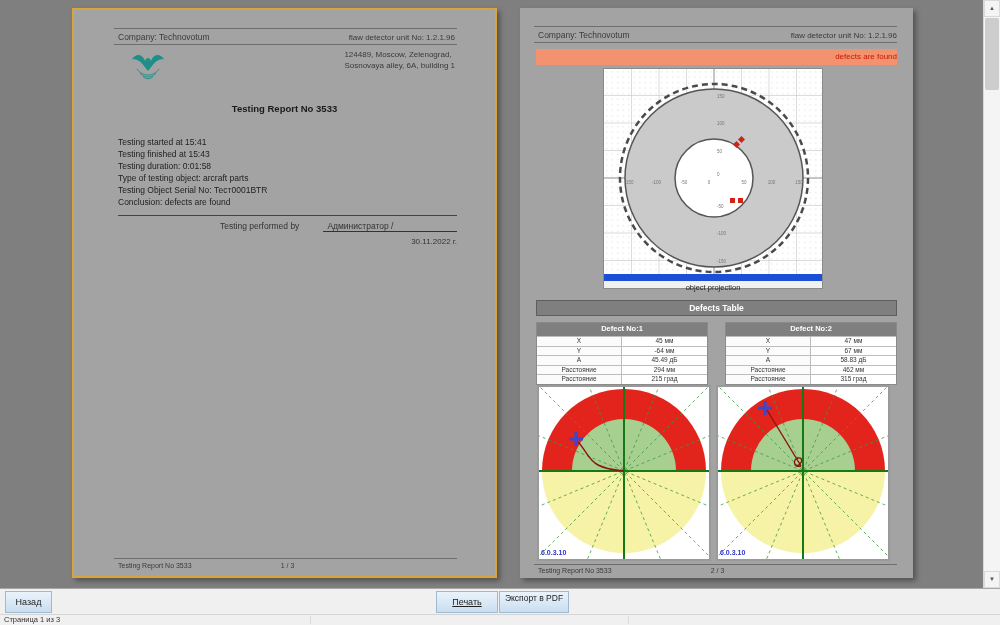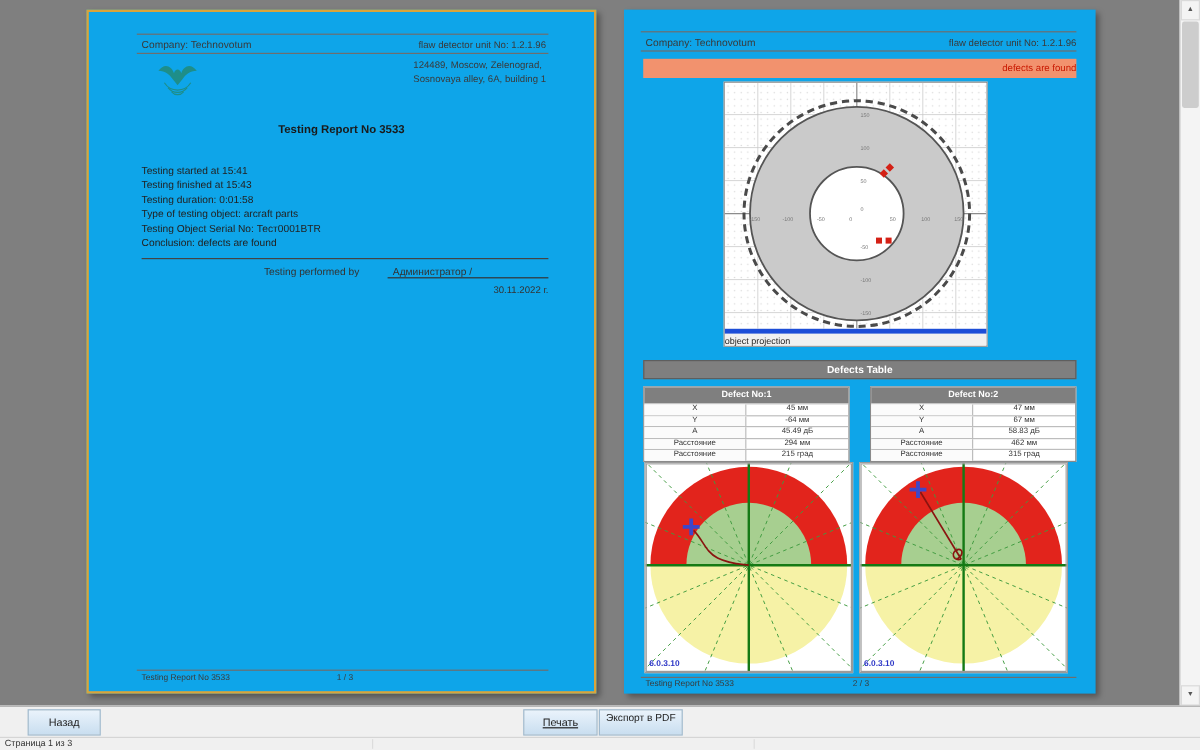--- a/index.html
+++ b/index.html
@@ -13,21 +13,21 @@
 
   
   #scrollbar { right:0; top:0; width:17px; height:588px; background:#F4F4F4; border-left:1px solid #D8D8D8; }
   .sb-btn { position:absolute; left:0; width:16px; height:17px; background:#F4F4F4; border:1px solid #DADADA;
             font-size:6px; color:#555; text-align:center; line-height:15px; }
   #sb-up { top:0; }
   #sb-down { bottom:0; }
   #sb-thumb { position:absolute; left:1px; top:18px; width:14px; height:72px; background:#CDCDCD; border-radius:2px; }
 
   
-  .page { position:absolute; background:#0ea5e9; box-shadow:3px 3px 5px rgba(0,0,0,0.35); }
+  .page { position:absolute; background:#a3a3a3; box-shadow:3px 3px 5px rgba(0,0,0,0.35); }
   #page-left  { left:72px;  top:8px; width:425px; height:570px; border:2px solid #D9A43B; }
   #page-right { left:520px; top:8px; width:393px; height:570px; }
 
   .rule { position:absolute; border-top:1px solid #6E6E6E; }
   .hdr-company { font-size:8.5px; color:#3A3A3A; }
   .hdr-unit    { font-size:8px;   color:#3A3A3A; }
 
   
   #lp-rule-top { left:40px; right:38px; top:18px; }
   #lp-company  { left:44px; top:22px; }
@@ -49,43 +49,43 @@
 
   
   #rp-rule-top { left:14px; right:16px; top:18px; }
   #rp-company  { left:18px; top:22px; }
   #rp-unit     { right:16px; top:23px; }
   #rp-rule-mid { left:14px; right:16px; top:34px; }
   #rp-banner   { left:16px; right:16px; top:41px; height:16px; background:#F2926E;
                  font-size:8px; color:#C81800; text-align:right; line-height:16px; padding-right:0; }
 
   #projection  { left:83px; top:60px; width:220px; height:221px; border:1px solid #8A8A8A; background:#fff; }
-  #proj-caption{ position:absolute; left:0; right:0; bottom:0; height:14px; background:#F1F1F1; border-top:4px solid #1d4ed8;
-                 font-size:7.5px; text-align:left; line-height:13px; color:#222; }
+  #proj-caption{ position:absolute; left:0; right:0; bottom:0; height:14px; background:#F1F1F1; border-top:7px solid #1d4ed8;
+                 font-size:7.5px; text-align:center; line-height:13px; color:#222; }
 
   #dt-title { left:16px; right:16px; top:292px; height:16px; background:#7F7F7F; border:1px solid #5E5E5E;
               color:#fff; font-weight:bold; font-size:8.5px; text-align:center; line-height:14px; }
   .defect-table { position:absolute; top:314px; width:172px; height:63px; border:1px solid #8A8A8A; background:#fff; }
   #defect-1 { left:16px; } #defect-2 { left:205px; }
   .dt-head { height:13px; background:#7F7F7F; color:#fff; font-weight:bold; font-size:7.5px; text-align:center; line-height:12px; }
   .dt-row  { display:flex; height:9.6px; border-top:1px solid #BDBDBD; font-size:6.5px; line-height:8.6px; color:#333; }
   .dt-label{ width:50%; border-right:1px solid #BDBDBD; text-align:center; background:#FBFBFB; }
   .dt-value{ width:50%; text-align:center; }
 
   .gauge { position:absolute; top:377px; width:174px; height:176px; border:1px solid #9A9A9A; background:#fff; }
   #gauge-1 { left:17px; } #gauge-2 { left:196px; }
 
   #rp-footer-rule { top:556px; left:14px; right:16px; }
   #rp-footer { top:559px; left:18px; right:16px; }
 
   
   #toolbar { left:0; top:588px; width:1000px; height:26px; background:#F0F0F0; border-top:1px solid #A8A8A8; }
   .tb-btn { position:absolute; top:2px; height:22px; background:linear-gradient(#EAF3FB,#C9DEF0);
             border:1px solid #9FB9CE; color:#222; font-size:9px; text-align:center; cursor:default; }
-  #btn-back   { left:23px;   width:61px; line-height:20px; }
+  #btn-back   { left:5px;   width:47px; line-height:20px; }
   #btn-print  { left:436px; width:62px; line-height:20px;text-decoration:underline; }
   #btn-export { left:499px; width:70px; font-size:8.5px; line-height:10px; padding-top:1px; }
 
   #statusbar { left:0; top:614px; width:1000px; height:11px; background:#F0F0F0; border-top:1px solid #D5D5D5; }
   #status-text { position:absolute; left:4px; top:0; font-size:7.5px; line-height:10px; color:#333; }
   .sb-sep { position:absolute; top:1px; bottom:1px; width:1px; background:#DCDCDC; }
 </style>
 </head>
 <body>
 

